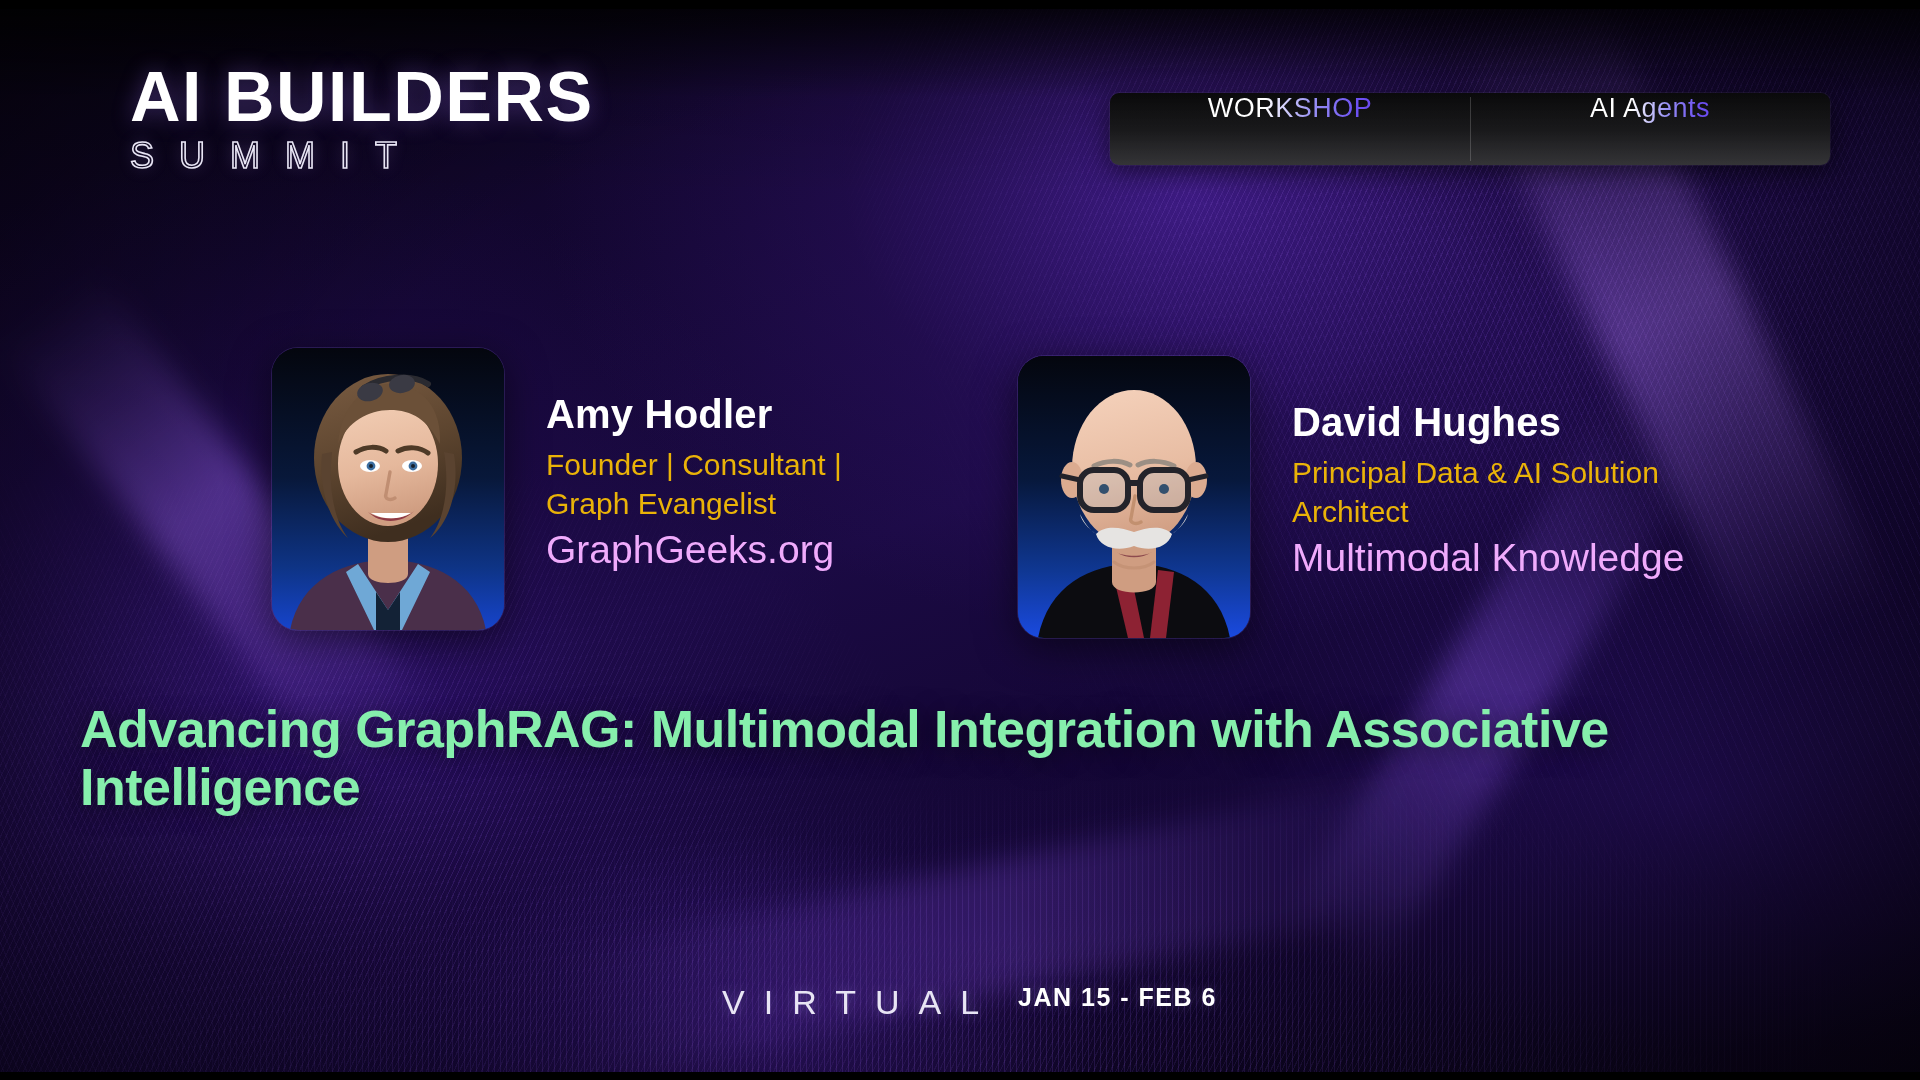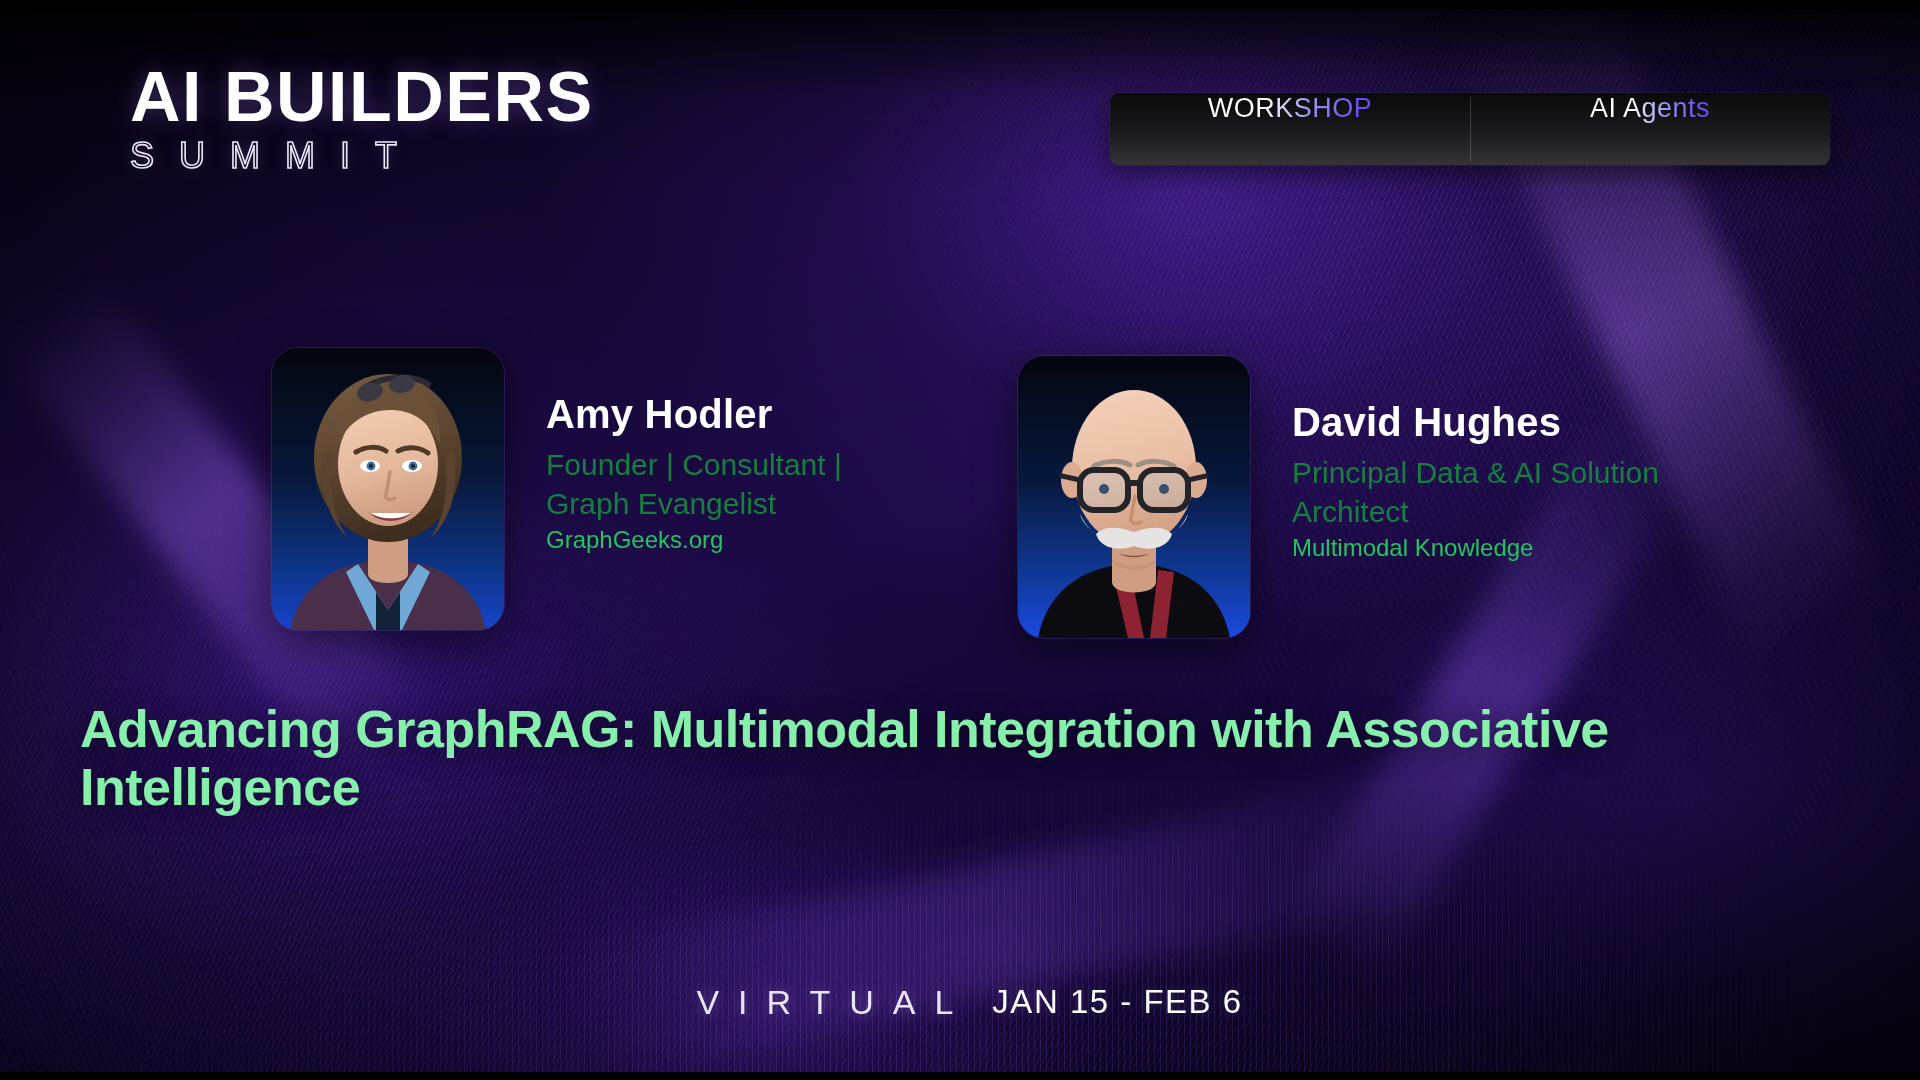--- a/index.html
+++ b/index.html
@@ -233,28 +233,28 @@
     font-weight: 700;
     color: #ffffff;
     line-height: 1.04;
     letter-spacing: 0.2px;
     margin-bottom: 9px;
     white-space: nowrap;
   }
   .speaker-role {
     font-size: 30px;
     font-weight: 400;
-    color: #15803d;
+    color: #eab308;
     line-height: 1.33;
     white-space: pre-line;
   }
   .speaker-org {
-    font-size: 24px;
+    font-size: 39px;
     font-weight: 400;
-    color: #22c55e;
+    color: #f0abfc;
     line-height: 1.33;
     white-space: nowrap;
   }
 
   
   .title {
     position: absolute;
     left: 50%;
     transform: translateX(-50%);
     top: 700px;
@@ -281,22 +281,22 @@
   .footer-virtual {
     font-size: 34px;
     font-weight: 300;
     letter-spacing: 19px;
     color: #e8e5f4;
     text-indent: 19px;
     font-family: "Liberation Sans", sans-serif;
     text-shadow: 0 0 14px rgba(190,165,255,0.35);
   }
   .footer-dates {
-    font-size: 33px;
-    font-weight: 400;
+    font-size: 25px;
+    font-weight: 700;
     letter-spacing: 1.5px;
     color: #ffffff;
     font-family: "Liberation Sans", sans-serif;
     text-shadow: 0 0 14px rgba(190,165,255,0.25);
     margin-left: 20px;
   }
 </style>
 </head>
 <body>
 

